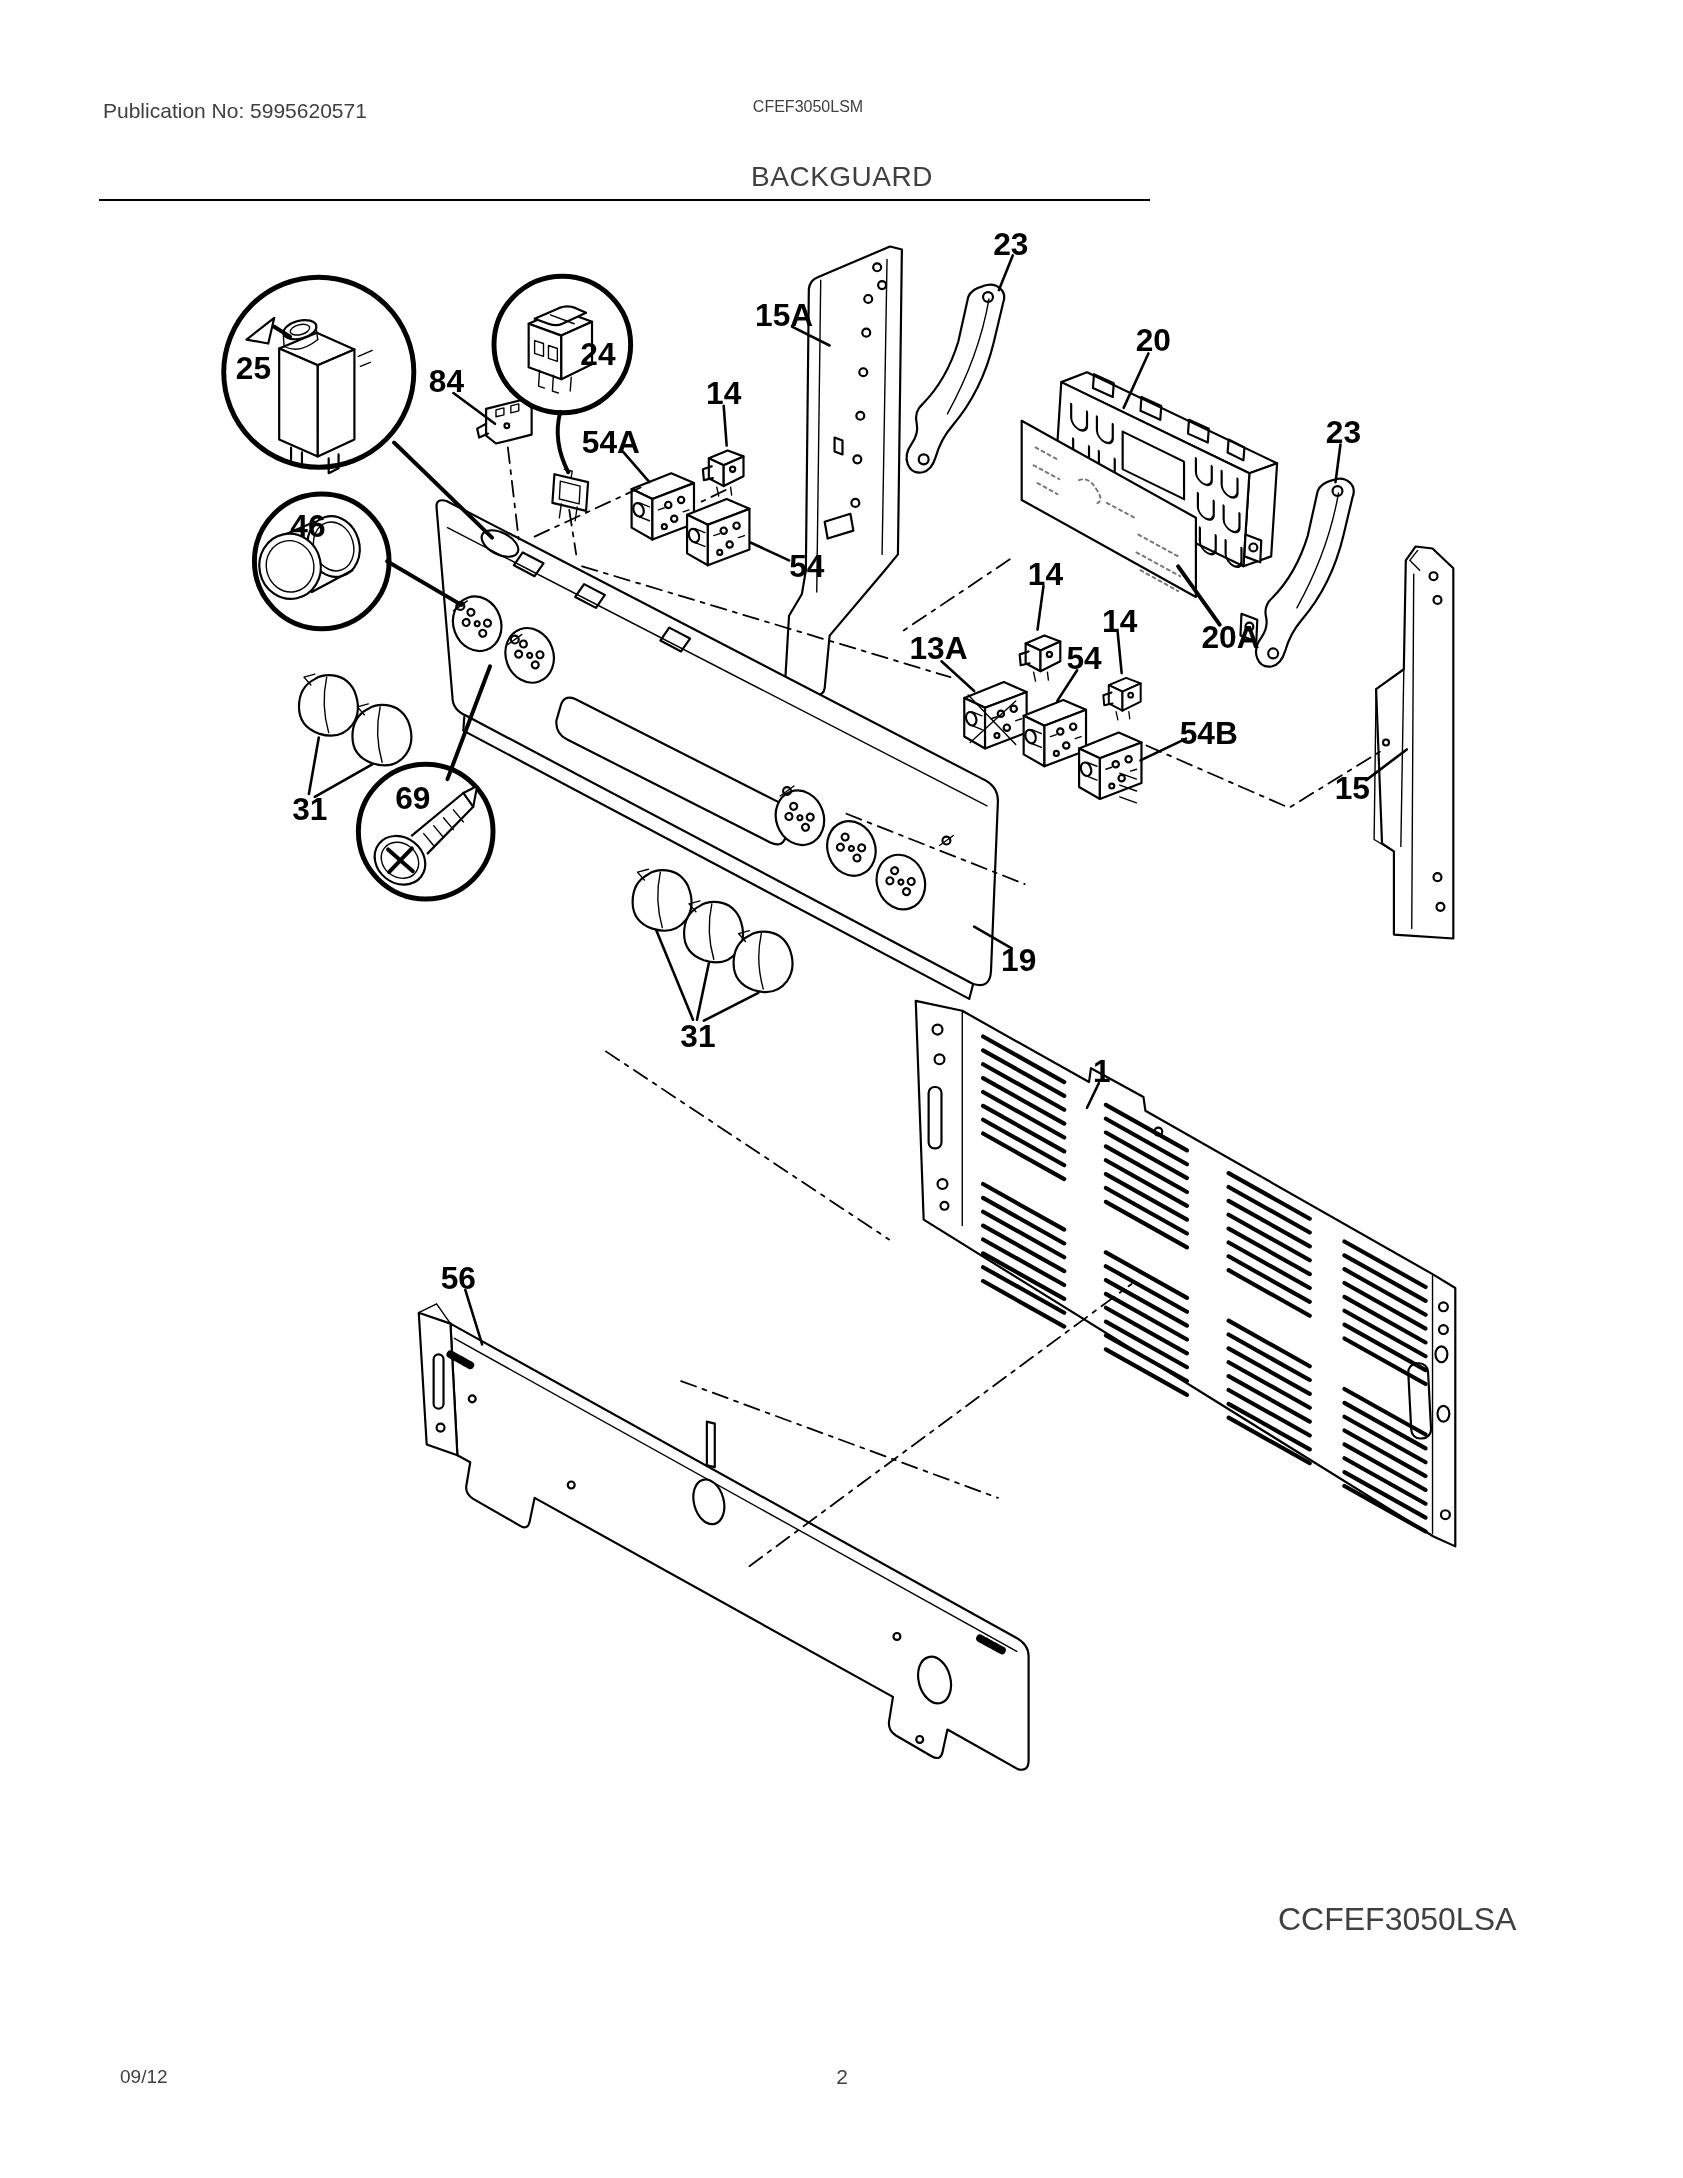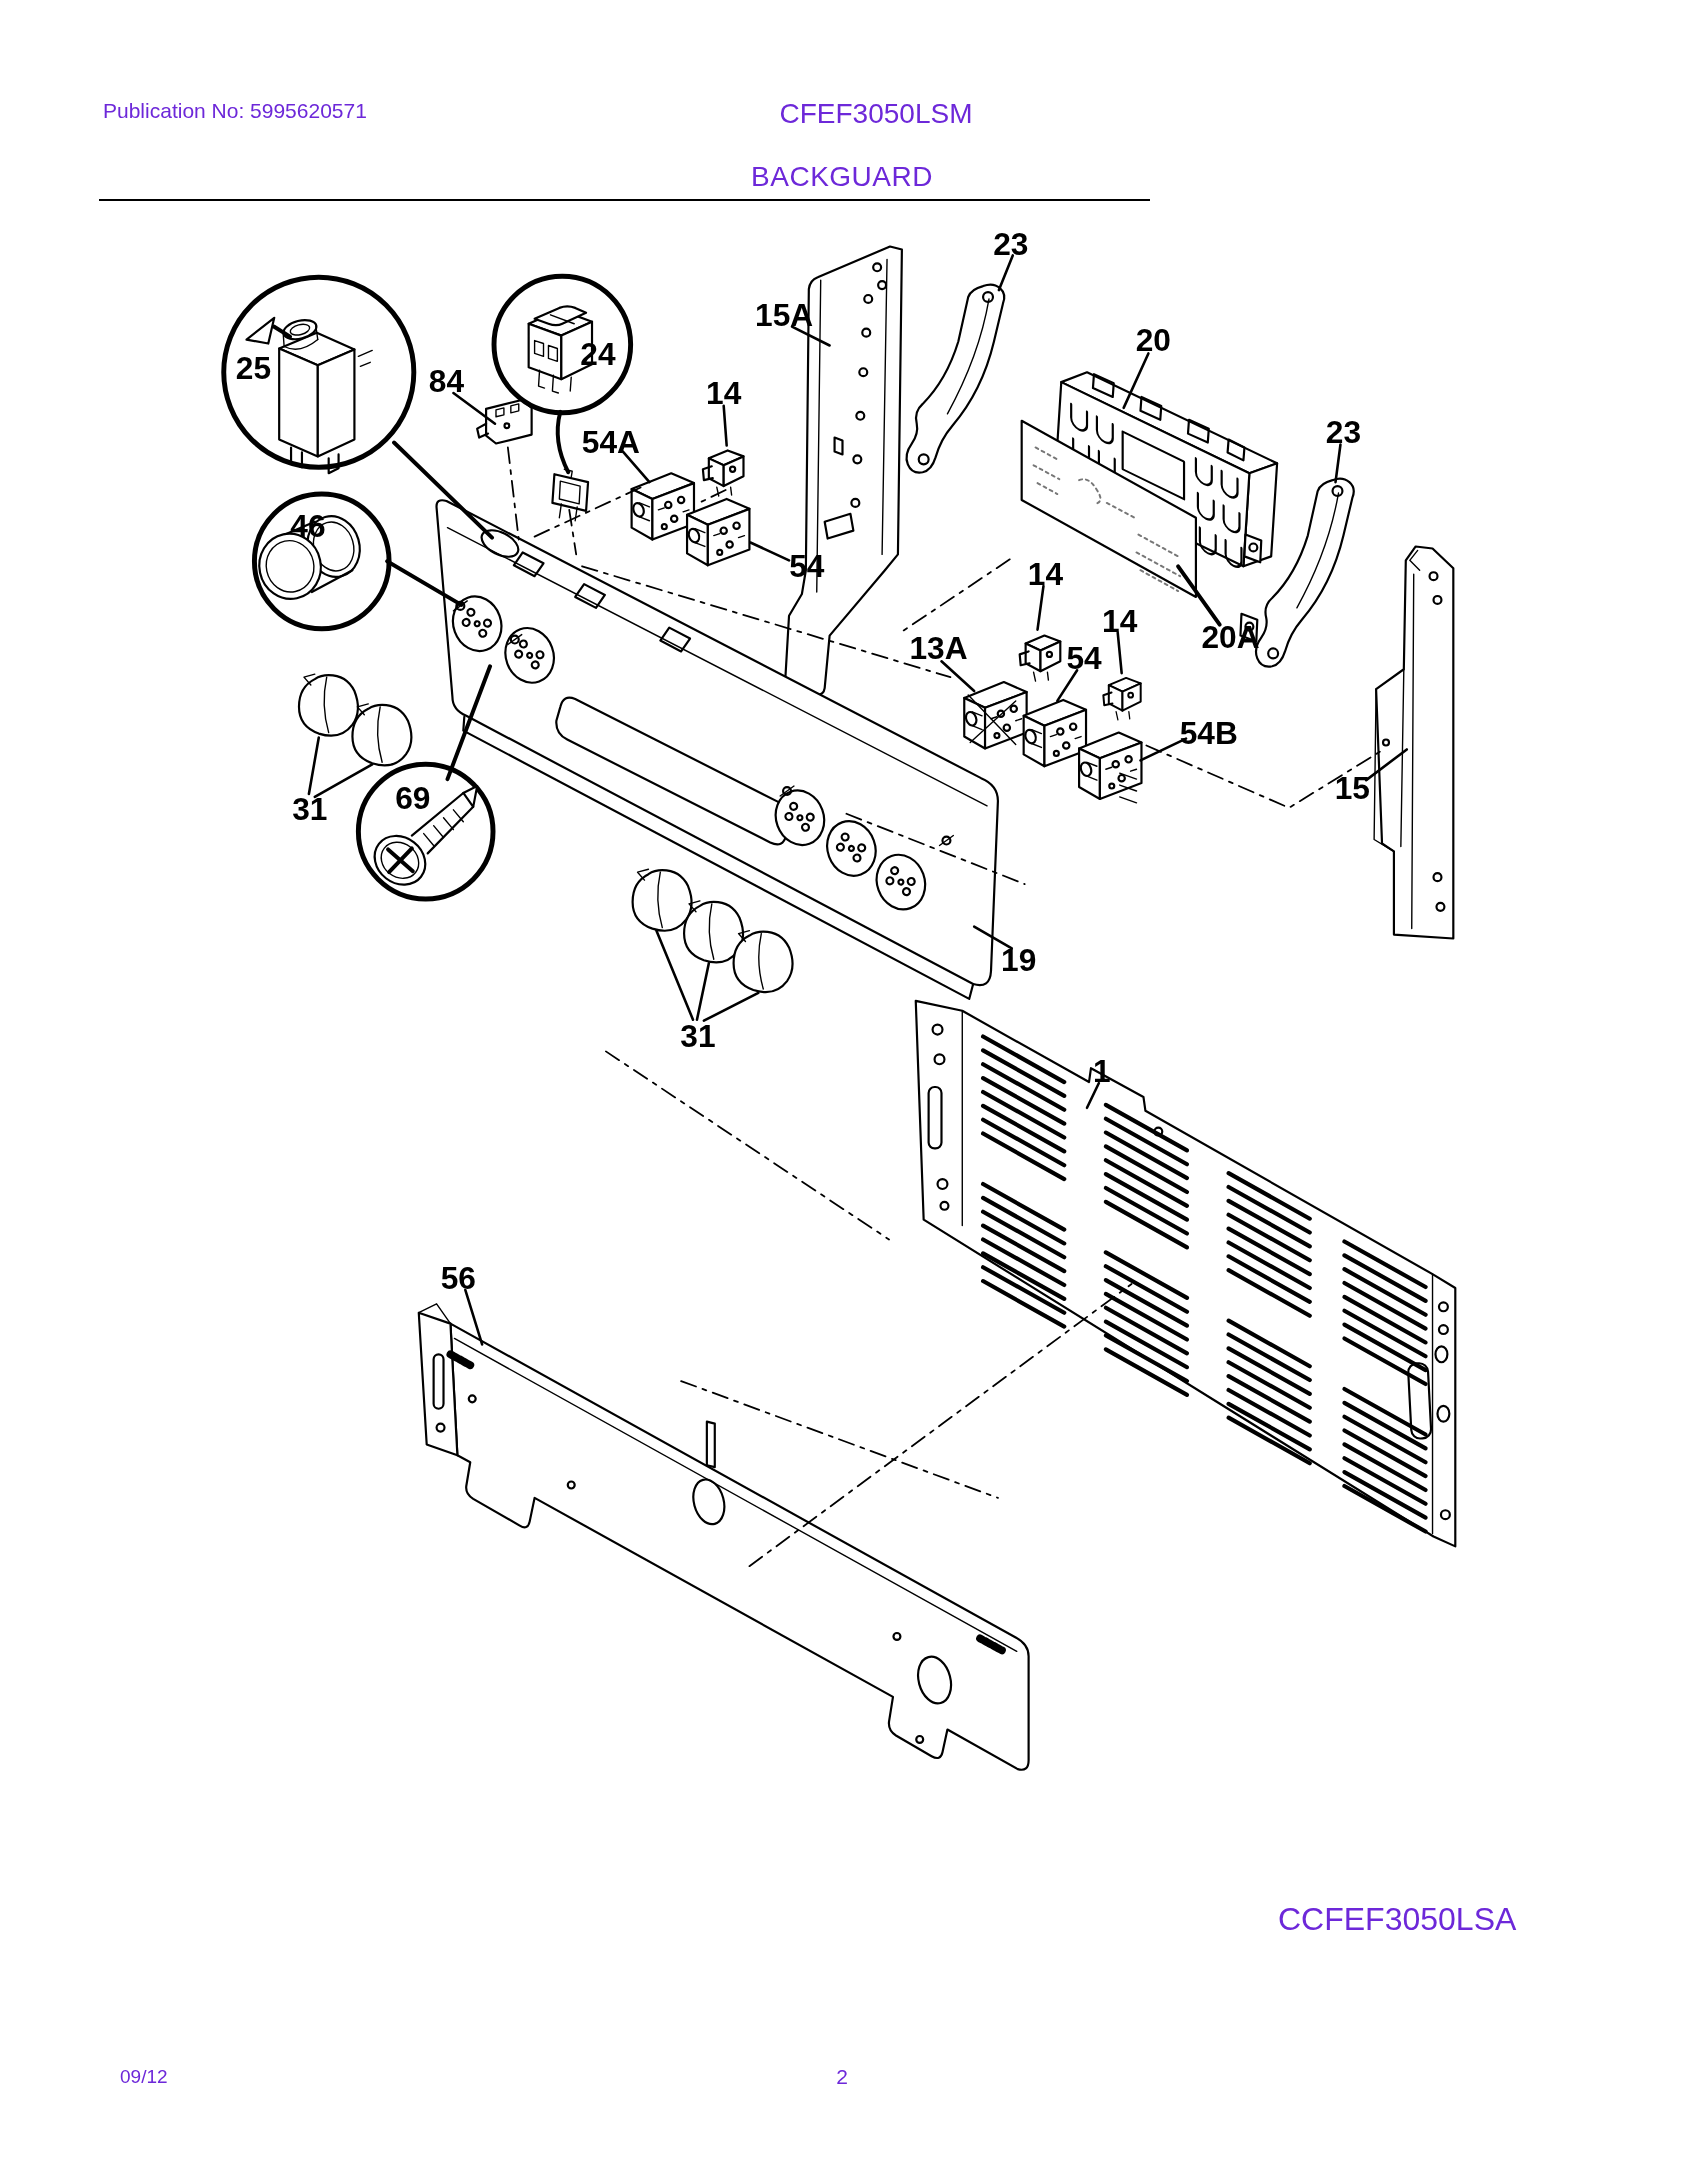--- a/index.html
+++ b/index.html
@@ -1,21 +1,21 @@
 <!DOCTYPE html>
 <html><head>
 <meta charset="utf-8">
 <style>
   html,body{margin:0;padding:0;background:#888;}
   .page{
     position:relative;width:1683px;height:2178px;background:#fff;
-    font-family:"Liberation Sans",sans-serif;color:#6d28d9;overflow:hidden;margin:0 auto;
+    font-family:"Liberation Sans",sans-serif;color:#404040;overflow:hidden;margin:0 auto;
   }
   .hdr-pub{position:absolute;left:103px;top:99px;font-size:21px;}
-  .hdr-model{position:absolute;left:876px;top:98px;transform:translateX(-50%);font-size:28px;}
+  .hdr-model{position:absolute;left:808px;top:98px;transform:translateX(-50%);font-size:16px;}
   .hdr-title{position:absolute;left:842px;top:161px;transform:translateX(-50%);font-size:28px;font-weight:normal;letter-spacing:0.5px;}
   .hdr-rule{position:absolute;left:99px;top:199px;width:1051px;height:2px;background:#000;}
   .diag-code{position:absolute;left:1278px;top:1901px;font-size:32px;font-weight:normal;}
   .ftr-date{position:absolute;left:120px;top:2066px;font-size:19px;}
   .ftr-page{position:absolute;left:842px;top:2065px;transform:translateX(-50%);font-size:21px;}
   svg.art{position:absolute;left:0;top:0;}
   svg.art *{stroke:#000;fill:none;stroke-width:2.2;stroke-linecap:round;stroke-linejoin:round;}
   svg.art .fill{fill:#fff;}
   svg.art .thin{stroke-width:1.4;}
   svg.art .thick{stroke-width:4;}

